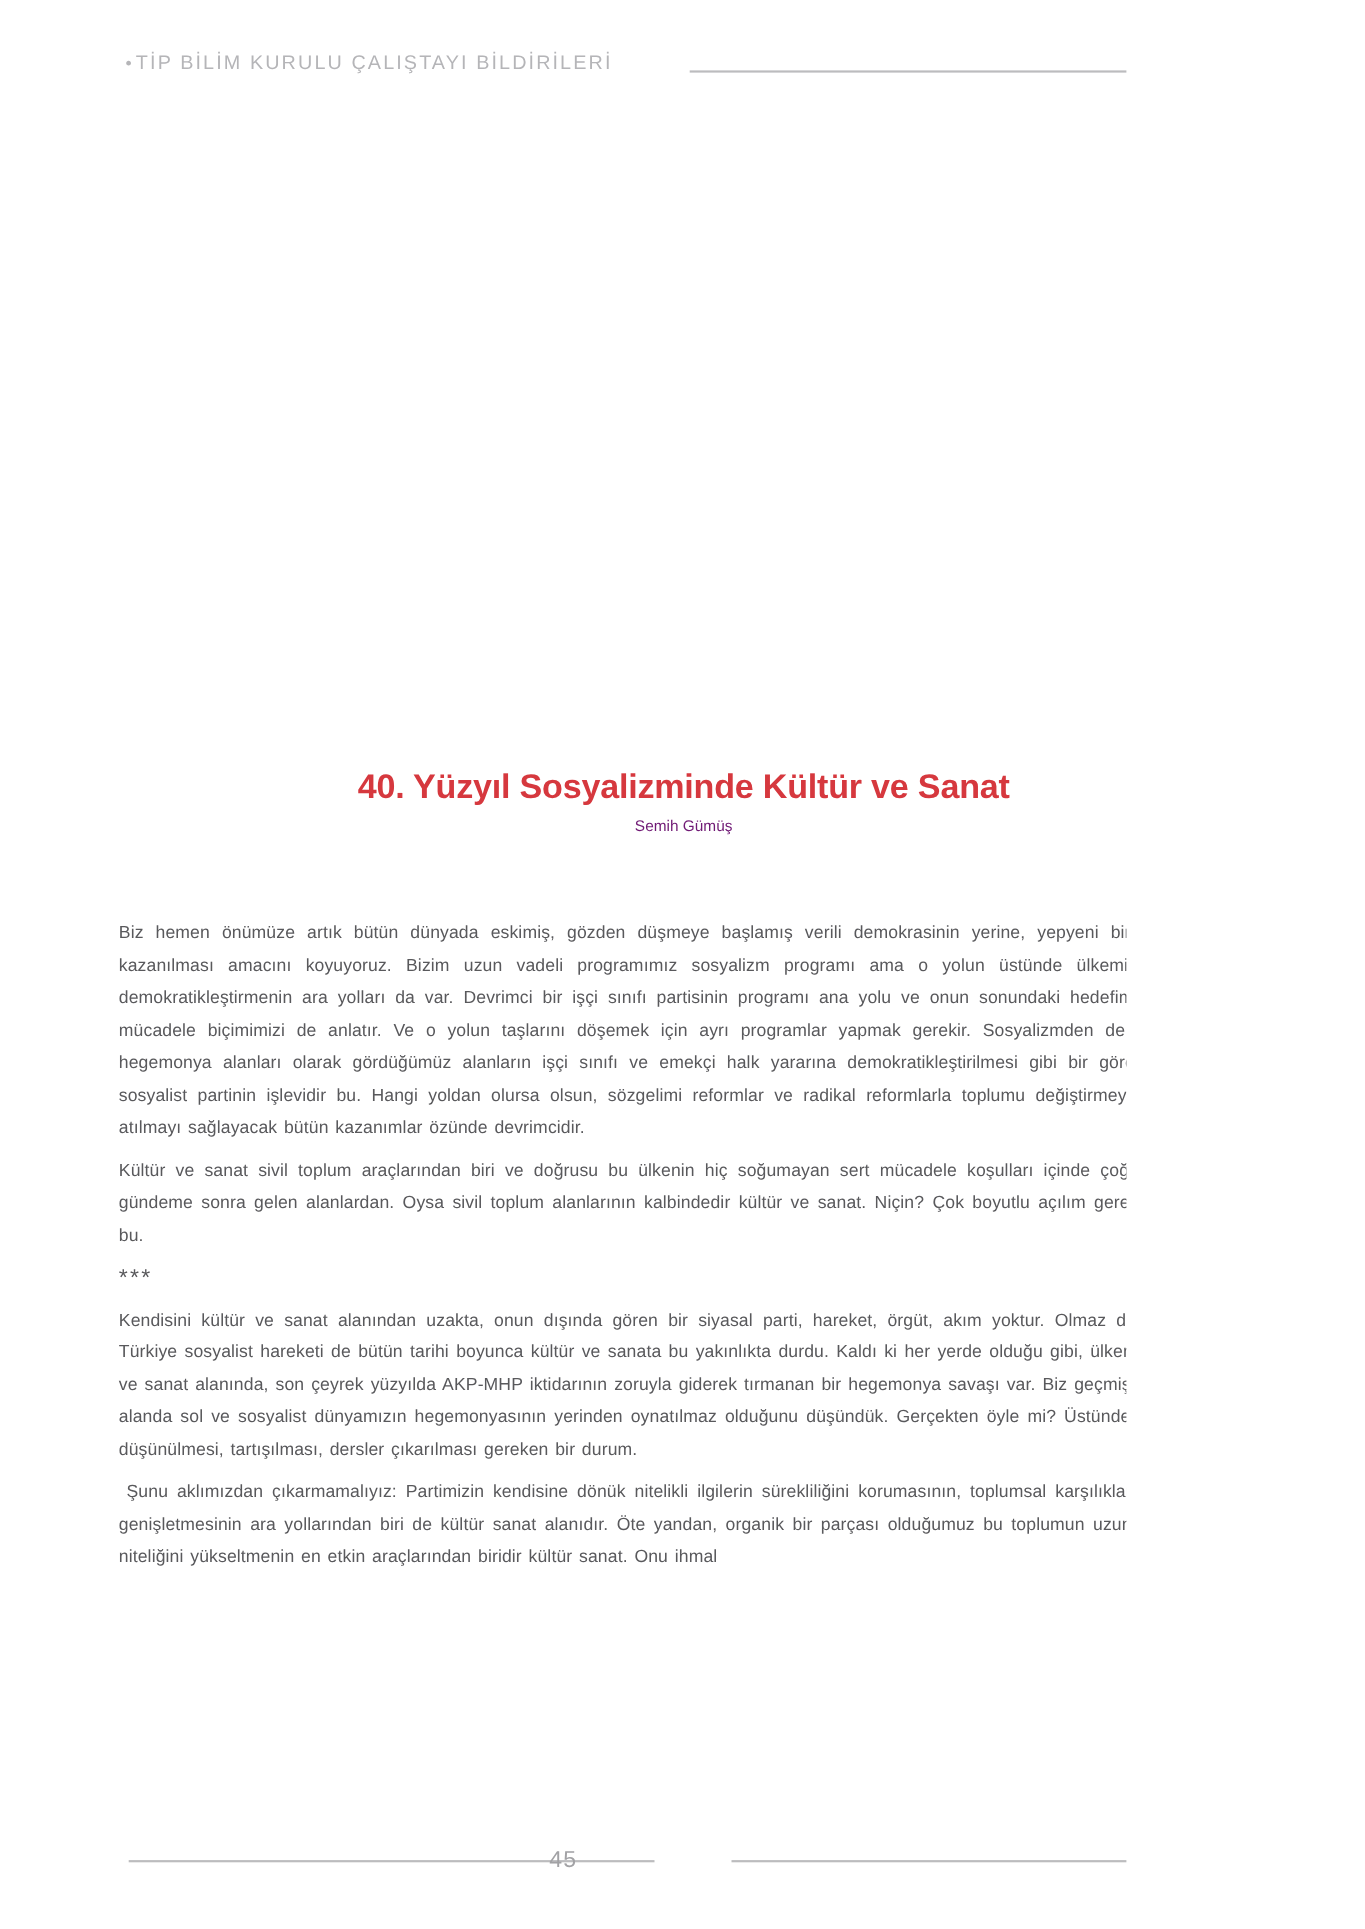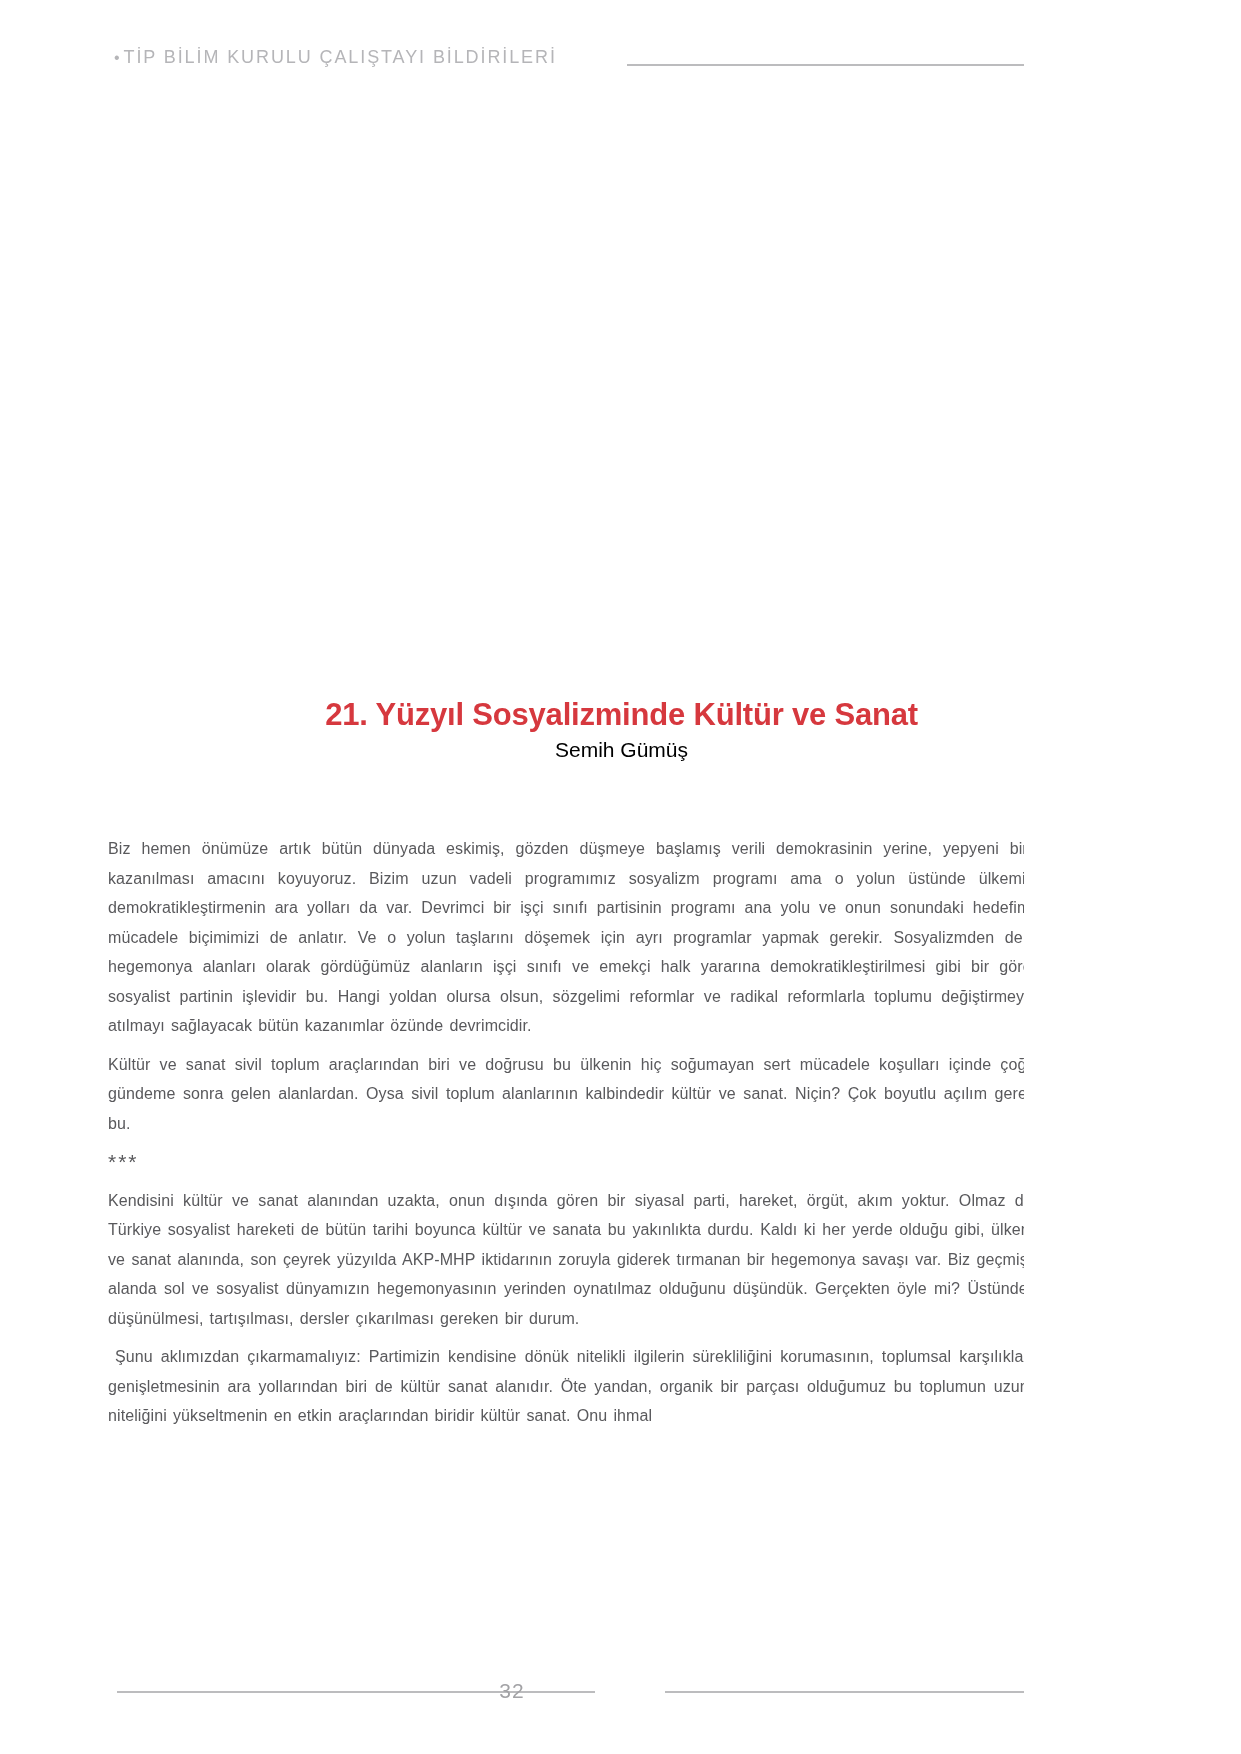--- a/index.html
+++ b/index.html
@@ -51,23 +51,23 @@
     text-align:center;
     color:var(--accent);
     font-size:31px;
     line-height:33px;
     font-weight:700;
     letter-spacing:-0.2px;
   }
   .article-author{
     margin-top:7px;
     text-align:center;
-    font-size:21px;
+    font-size:14px;
     line-height:24px;
-    color:#000000;
+    color:#701a75;
   }
   .article-body{
     margin-top:72px;
   }
   .para{
     margin:0 0 9px 0;
     font-size:16px;
     line-height:29.5px;
     color:var(--body-gray);
     text-align:justify;
@@ -115,29 +115,29 @@
 <body>
 
 <div class="page">
 
   <div class="header-text">
     <span class="bullet">•</span><span>TİP BİLİM KURULU ÇALIŞTAYI BİLDİRİLERİ</span>
   </div>
   <div class="header-rule"></div>
 
   <div class="article">
-    <h1 class="article-title">21. Yüzyıl Sosyalizminde Kültür ve Sanat</h1>
+    <h1 class="article-title">40. Yüzyıl Sosyalizminde Kültür ve Sanat</h1>
     <div class="article-author">Semih Gümüş</div>
 
     <div class="article-body">
       <p class="para">Biz hemen önümüze artık bütün dünyada eskimiş, gözden düşmeye başlamış verili demokrasinin yerine, yepyeni bir demokrasinin kazanılması amacını koyuyoruz. Bizim uzun vadeli programımız sosyalizm programı ama o yolun üstünde ülkemizi adım adım demokratikleştirmenin ara yolları da var. Devrimci bir işçi sınıfı partisinin programı ana yolu ve onun sonundaki hedefimizi gösterirken mücadele biçimimizi de anlatır. Ve o yolun taşlarını döşemek için ayrı programlar yapmak gerekir. Sosyalizmden de önce devletin hegemonya alanları olarak gördüğümüz alanların işçi sınıfı ve emekçi halk yararına demokratikleştirilmesi gibi bir görevimiz var. Bir sosyalist partinin işlevidir bu. Hangi yoldan olursa olsun, sözgelimi reformlar ve radikal reformlarla toplumu değiştirmeyi, ileriye doğru atılmayı sağlayacak bütün kazanımlar özünde devrimcidir.</p>
       <p class="para">Kültür ve sanat sivil toplum araçlarından biri ve doğrusu bu ülkenin hiç soğumayan sert mücadele koşulları içinde çoğu kez akla ve gündeme sonra gelen alanlardan. Oysa sivil toplum alanlarının kalbindedir kültür ve sanat. Niçin? Çok boyutlu açılım gerektiren bir konu bu.</p>
       <div class="separator">***</div>
       <p class="para">Kendisini kültür ve sanat alanından uzakta, onun dışında gören bir siyasal parti, hareket, örgüt, akım yoktur. Olmaz da. Öte yandan Türkiye sosyalist hareketi de bütün tarihi boyunca kültür ve sanata bu yakınlıkta durdu. Kaldı ki her yerde olduğu gibi, ülkemizde de kültür ve sanat alanında, son çeyrek yüzyılda AKP-MHP iktidarının zoruyla giderek tırmanan bir hegemonya savaşı var. Biz geçmişten bugüne bu alanda sol ve sosyalist dünyamızın hegemonyasının yerinden oynatılmaz olduğunu düşündük. Gerçekten öyle mi? Üstünde enine boyuna düşünülmesi, tartışılması, dersler çıkarılması gereken bir durum.</p>
       <p class="para indent last">Şunu aklımızdan çıkarmamalıyız: Partimizin kendisine dönük nitelikli ilgilerin sürekliliğini korumasının, toplumsal karşılıklarını adım adım genişletmesinin ara yollarından biri de kültür sanat alanıdır. Öte yandan, organik bir parçası olduğumuz bu toplumun uzun zaman içinde niteliğini yükseltmenin en etkin araçlarından biridir kültür sanat. Onu ihmal</p>
     </div>
   </div>
 
   <div class="footer-rule-left"></div>
-  <div class="page-number">32</div>
+  <div class="page-number">45</div>
   <div class="footer-rule-right"></div>
 
 </div>
 
 </body></html>

